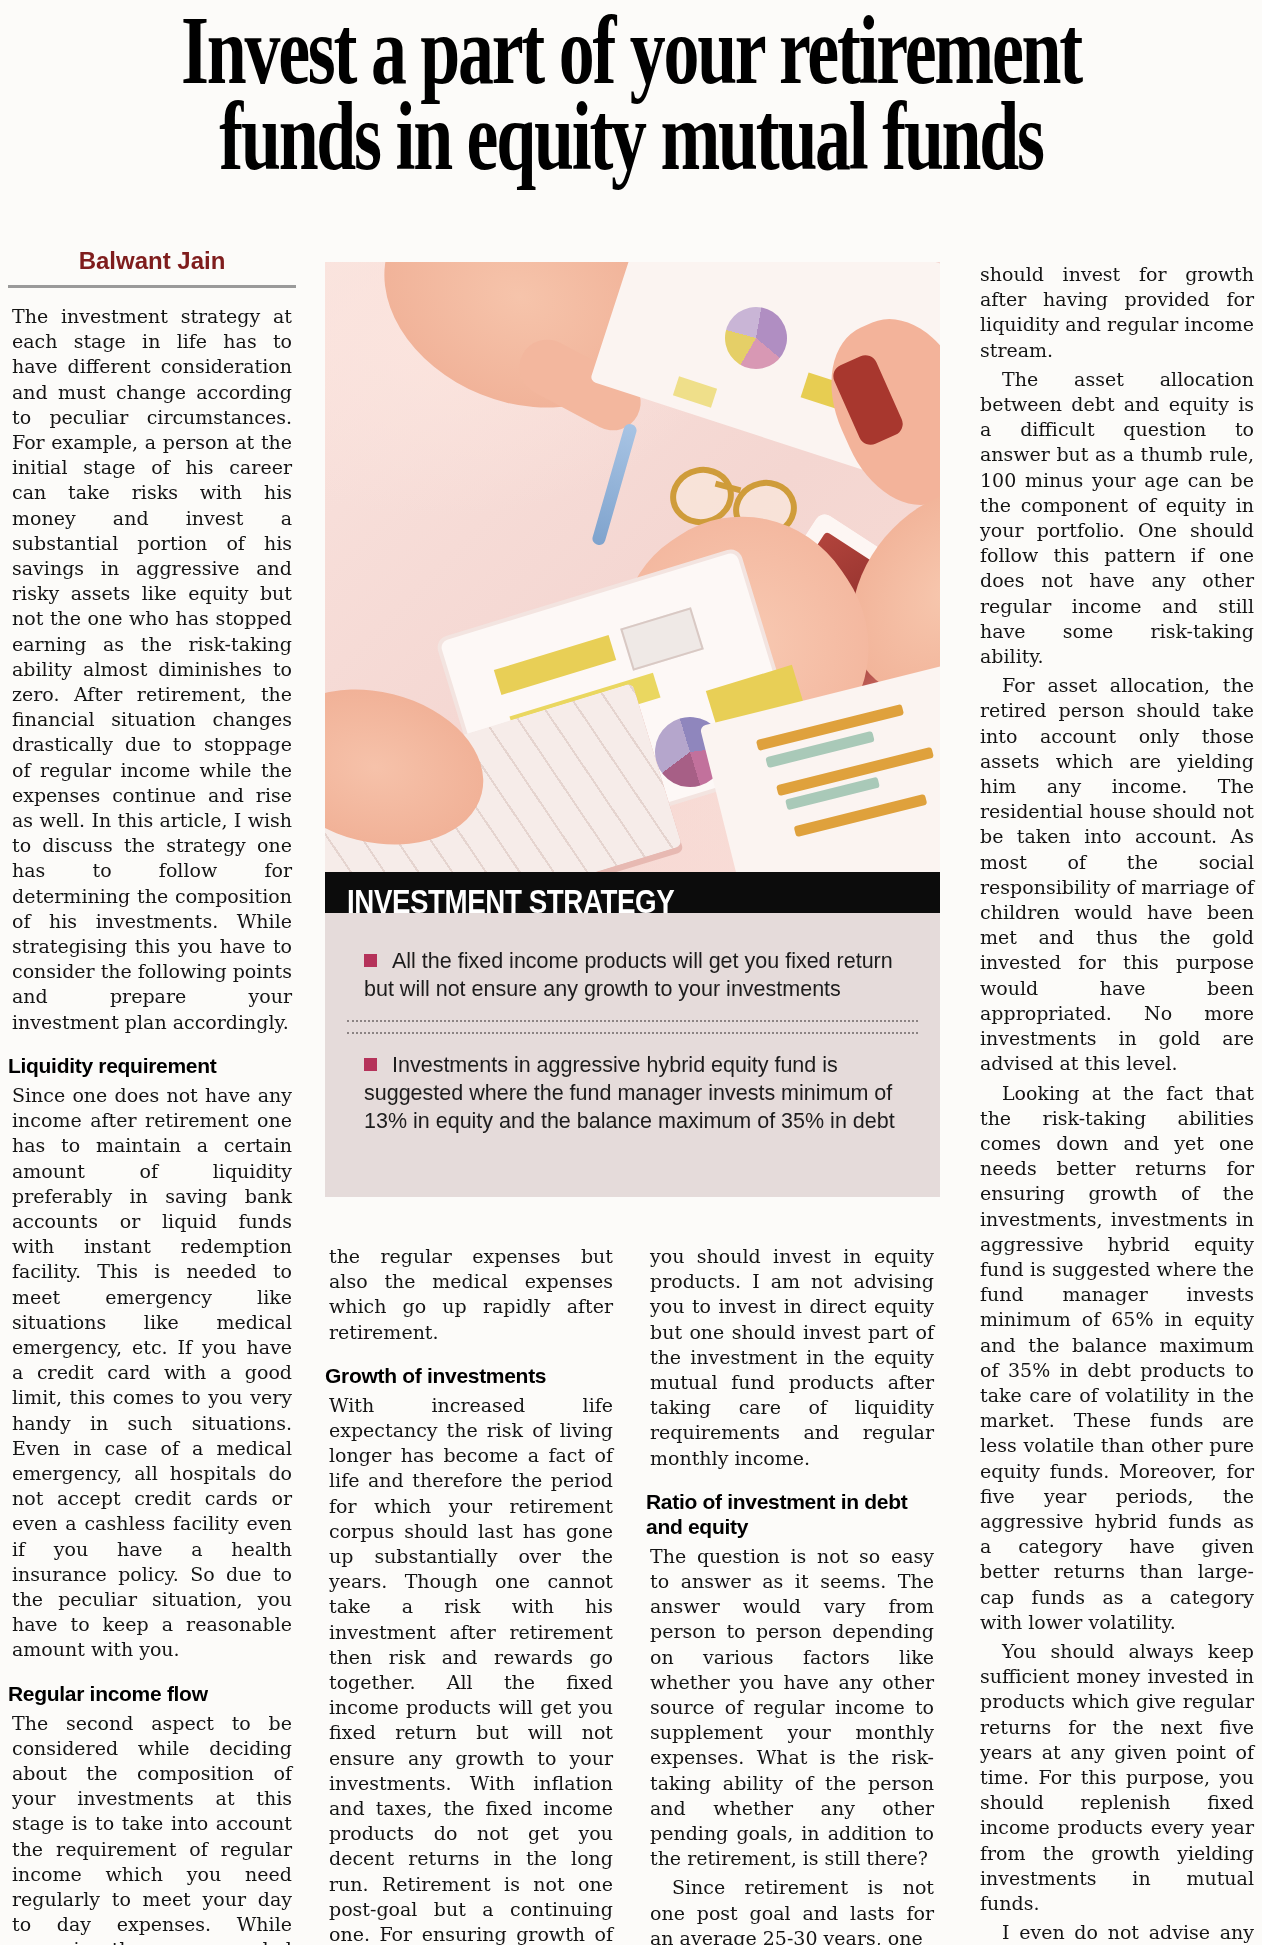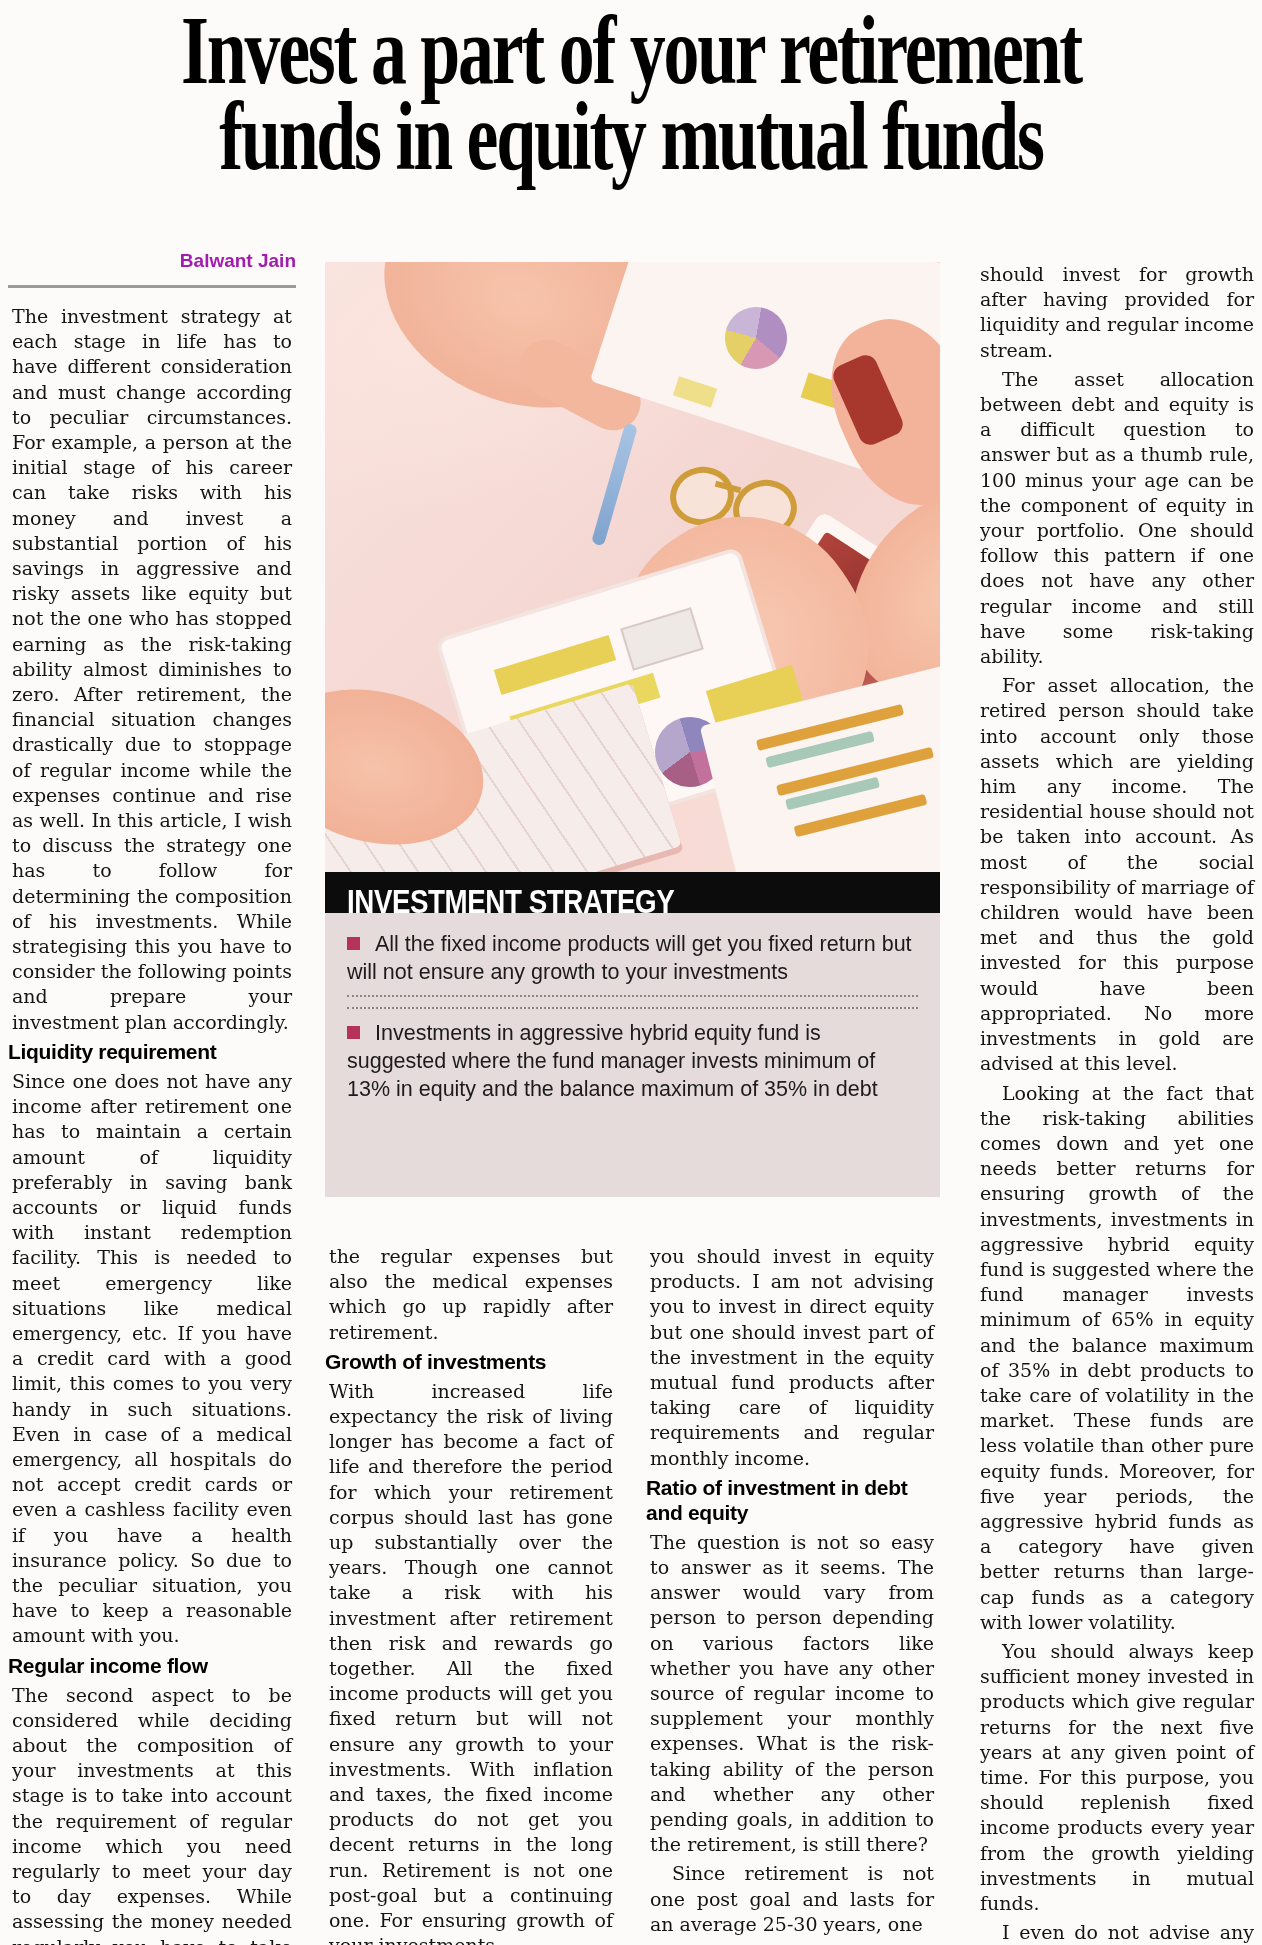--- a/index.html
+++ b/index.html
@@ -18,30 +18,30 @@
     transform:scaleX(0.74); transform-origin:50% 50%;
   }
 
   
   .col { position:absolute; font-size:19px; line-height:25.2px; text-align:justify; }
   .col p { margin:4px; }
   .col p.indent { text-indent:22px; }
   .sec-heading {
     font-family:"Liberation Sans", sans-serif; font-weight:bold;
     font-size:21px; line-height:25px; letter-spacing:-0.3px;
-    text-align:left; color:#000; margin:4px 0 5px 0;
+    text-align:left; color:#000; margin:18px 0 5px 0;
   }
   #col1 { left:8px;  top:248px;  width:288px; }
   #col2 { left:325px; top:1240px; width:292px; }
   #col3 { left:646px; top:1240px; width:292px; }
   #col4 { left:976px; top:258px;  width:282px; }
 
   .byline {
     font-family:"Liberation Sans", sans-serif; font-weight:bold;
-    font-size:19px; line-height:26px; color:#a21caf; text-align:right;
+    font-size:24px; line-height:26px; color:#7f1d1d; text-align:center;
   }
   .byline-rule { border:0; border-top:3px solid #9a9a9a; margin:11px 0 16px 0; }
 
   
   #photo {
     position:absolute; left:325px; top:262px; width:615px; height:610px;
     background:
       radial-gradient(ellipse 420px 260px at 18% 12%, #fbe4de 0%, rgba(251,228,222,0) 70%),
       radial-gradient(ellipse 500px 320px at 85% 90%, #f9dcd6 0%, rgba(249,220,214,0) 75%),
       linear-gradient(135deg, #f9e3de 0%, #f4d6d1 55%, #f7ddd7 100%);
@@ -115,21 +115,21 @@
   #banner { position:absolute; left:325px; top:872px; width:615px; height:59px;
             background:#0c0c0c; display:flex; align-items:center; }
   #banner .banner-text {
     color:#ffffff; font-family:"Liberation Sans", sans-serif; font-weight:bold;
     font-size:33px; letter-spacing:-0.5px; margin-left:22px; white-space:nowrap;
     transform:scaleX(0.84); transform-origin:left center;
   }
   #stratbox { position:absolute; left:325px; top:913px; width:615px; height:284px;
               background:#e5dbda; box-sizing:border-box; padding:17px 22px 0 22px; }
   .bullet-row { font-family:"Liberation Sans", sans-serif; font-size:21.5px;
-                line-height:28px; color:#1c1c1c; text-align:left; margin:0; }
+                line-height:28px; color:#1c1c1c; text-align:left; margin:17px; }
   .bullet-row.bold { font-weight:bold; }
   .sq { display:inline-block; width:13px; height:13px; background:#b5335a;
         margin-right:15px; vertical-align:1px; }
   .dotted-sep { height:0; border-top:2px dotted #8b8383; margin:9px 0 10px 0; }
 </style>
 </head>
 <body>
 
 <div id="page">
 

